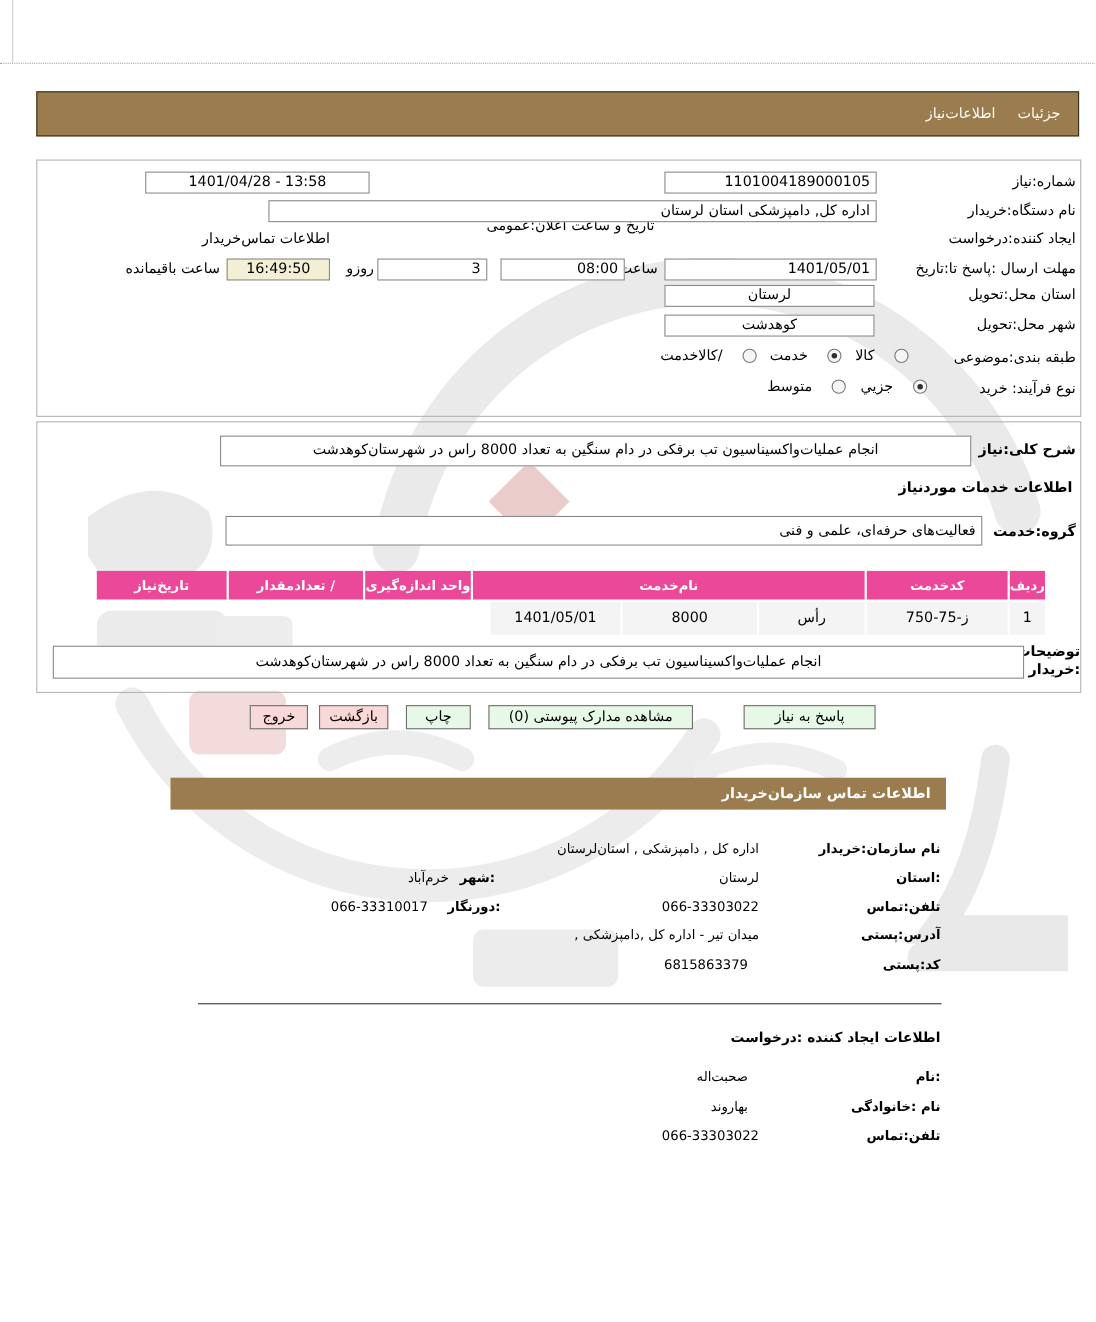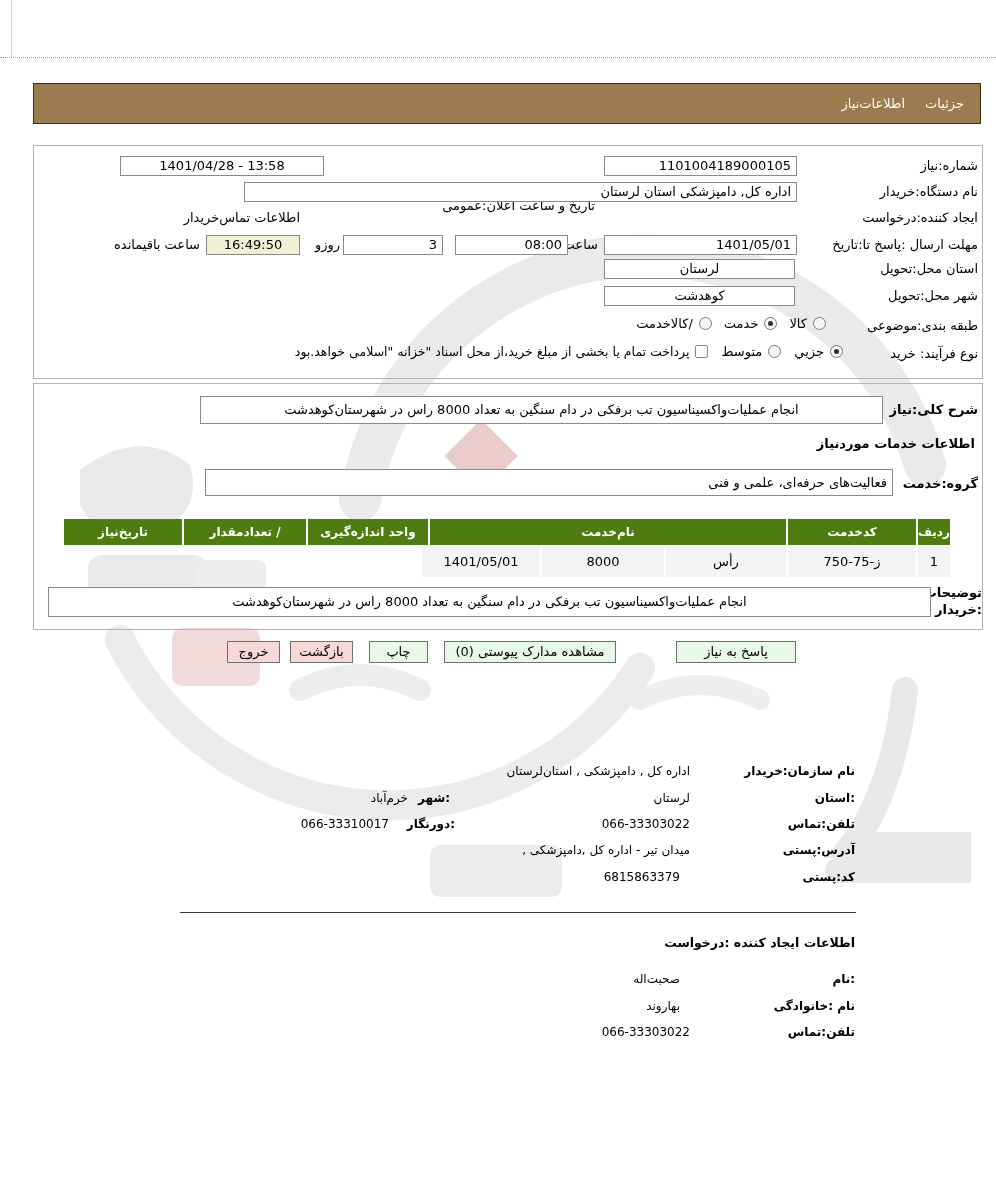--- a/index.html
+++ b/index.html
@@ -11,39 +11,39 @@
   .box{position:absolute;background:#fff;border:1px solid #8a8a8a;height:18px;line-height:18px;
        font-size:13px;overflow:hidden;white-space:nowrap;z-index:2;}
   .val-r{text-align:right;padding:0 5px;}
   .val-c{text-align:center;padding:0 4px;}
   .link{color:#000000;font-size:13px;white-space:nowrap;cursor:pointer;}
   .radio{display:inline-block;width:13px;height:13px;border:1px solid #777;border-radius:50%;
          background:#f6f6f6;vertical-align:middle;position:relative;box-sizing:border-box;}
   .radio.sel::after{content:"";position:absolute;left:3px;top:3px;width:5px;height:5px;border-radius:50%;background:#2f2f2f;}
   .chk{display:inline-block;width:13px;height:13px;border:1px solid #888;background:#fdfdfd;
        vertical-align:middle;box-sizing:border-box;border-radius:2px;}
-  .optrow{display:flex;align-items:center;gap:6px;direction:rtl;white-space:nowrap;}
+  .optrow{display:flex;align-items:center;gap:18px;direction:rtl;white-space:nowrap;}
   .panel{position:absolute;border:1px solid #b3b3b3;background:transparent;z-index:1;}
   .tabbar{position:absolute;left:33px;top:83px;width:948px;height:41px;background:#9a7c4e;
           border:1px solid #39301a;box-sizing:border-box;z-index:2;display:flex;align-items:center;
           justify-content:flex-start;direction:rtl;gap:20px;padding-right:16px;color:#fdfcf7;font-size:13px;}
   .bar2{position:absolute;left:155px;top:707px;width:705px;height:29px;background:#9a7c4e;z-index:2;
         color:#fff;font-weight:bold;font-size:13px;line-height:29px;direction:rtl;padding-right:14px;box-sizing:border-box;}
   .btn{position:absolute;top:641px;height:22px;line-height:20px;text-align:center;font-size:13px;
        border:1px solid #6f6f6f;box-sizing:border-box;z-index:2;cursor:pointer;white-space:nowrap;}
   .btn.green{background:#e6f8e6;}
   .btn.pink{background:#f9d8d8;}
   .tbl{position:absolute;left:64px;top:519px;width:886px;z-index:2;direction:rtl;}
   .thead{display:flex;direction:rtl;gap:2px;}
-  .th{background:#4d7c0f;color:#fff;font-weight:bold;font-size:12px;height:26px;line-height:26px;
+  .th{background:#ec4899;color:#fff;font-weight:bold;font-size:12px;height:26px;line-height:26px;
       text-align:center;overflow:hidden;white-space:nowrap;}
   .trow{display:flex;direction:rtl;gap:2px;margin-top:2px;}
   .td{background:#f4f4f4;font-size:13px;height:30px;line-height:30px;text-align:center;
       overflow:hidden;white-space:nowrap;}
-  .c0{width:32px;} .c1{width:128px;} .c2{width:356px;} .c3{width:120px;} .c4{width:122px;} .c5{width:118px;}
+  .c0{width:32px;} .c1{width:128px;} .c2{width:356px;} .c3{width:96px;} .c4{width:122px;} .c5{width:118px;}
   .contact-lbl{position:absolute;font-size:12px;font-weight:bold;white-space:nowrap;direction:rtl;z-index:2;}
   .contact-val{position:absolute;font-size:12px;white-space:nowrap;direction:rtl;z-index:2;}
   .beige{background:#f3efd5;}
   #wm{position:absolute;left:0;top:0;z-index:0;pointer-events:none;opacity:0.5;}
   .topline-dotted{position:absolute;left:0;top:57px;width:996px;border-top:1px dotted #9a9a9a;}
   .leftline{position:absolute;left:11px;top:0;width:1px;height:57px;background:#cfcfcf;}
   .hr2{position:absolute;left:180px;top:912px;width:676px;border-top:1px solid #3a3a3a;z-index:2;}
 </style>
 </head>
 <body>
@@ -70,21 +70,21 @@
   <div class="tabbar">
     <span>جزئیات</span>
     <span>اطلاعات‌نیاز</span>
   </div>
 
   <div class="panel" style="left:33px;top:145px;width:948px;height:232px;"></div>
 
   <div class="abs lbl" style="right:18px;top:158px;">شماره:نیاز</div>
   <div class="box val-r" style="left:604px;top:156px;width:181px;direction:ltr;">1101004189000105</div>
   <div class="abs lbl" style="right:401px;top:158px;margin-top:40px;">تاریخ و ساعت اعلان:عمومی</div>
-  <div class="box val-c" style="left:120px;top:156px;width:194px;direction:ltr;">1401/04/28 - 13:58</div>
+  <div class="box val-c" style="left:132px;top:156px;width:194px;direction:ltr;">1401/04/28 - 13:58</div>
 
   <div class="abs lbl" style="right:18px;top:184px;">نام دستگاه:خریدار</div>
   <div class="box val-r" style="left:244px;top:182px;width:541px;">اداره کل, دامپزشکی استان لرستان</div>
 
   <div class="abs lbl" style="right:18px;top:210px;">ایجاد کننده:درخواست</div>
   <div class="abs link" style="right:696px;top:210px;z-index:2;">اطلاعات تماس‌خریدار</div>
 
   <div class="abs lbl" style="right:18px;top:237px;">مهلت ارسال :پاسخ تا:تاریخ</div>
   <div class="box val-r" style="left:604px;top:235px;width:181px;direction:ltr;">1401/05/01</div>
   <div class="abs lbl" style="right:398px;top:237px;">ساعت</div>
@@ -118,24 +118,20 @@
 
   <div class="abs lbl" style="right:18px;top:346px;z-index:2;">نوع فرآیند: خرید</div>
   <div class="abs optrow" style="right:153px;top:344px;gap:13px;z-index:2;">
     <span class="optrow">
       <span class="radio sel"></span>
       <span class="lbl">جزيي</span>
     </span>
     <span class="optrow">
       <span class="radio"></span>
       <span class="lbl">متوسط</span>
-    </span>
-    <span class="optrow">
-      <span class="chk"></span>
-      <span class="lbl" style="font-size:12.5px;">پرداخت تمام یا بخشی از مبلغ خرید،از محل اسناد "خزانه "اسلامی خواهد.بود</span>
     </span>
   </div>
 
   <div class="panel" style="left:33px;top:383px;width:948px;height:245px;"></div>
 
   <div class="abs lbl bold" style="right:18px;top:402px;z-index:2;">شرح کلی:نیاز</div>
   <div class="box val-c" style="left:200px;top:396px;width:673px;height:26px;line-height:26px;">انجام عملیات‌واکسیناسیون تب برفکی در دام سنگین به تعداد 8000 راس در شهرستان‌کوهدشت</div>
 
   <div class="abs lbl bold" style="right:21px;top:436px;z-index:2;">اطلاعات خدمات موردنیاز</div>
 
@@ -160,25 +156,28 @@
     </div>
   </div>
 
   <div class="abs lbl bold" style="right:14px;top:584px;line-height:17px;z-index:2;">
     <div>توضیحات</div>
     <div>:خریدار</div>
   </div>
   <div class="box val-c" style="left:48px;top:587px;width:873px;height:28px;line-height:28px;">انجام عملیات‌واکسیناسیون تب برفکی در دام سنگین به تعداد 8000 راس در شهرستان‌کوهدشت</div>
 
   <div class="btn green" style="left:676px;width:120px;">پاسخ به نیاز</div>
-  <div class="btn green" style="left:444px;width:172px;">مشاهده مدارک پیوستی (0)</div>
+  <div class="btn green" style="left:444px;width:186px;">مشاهده مدارک پیوستی (0)</div>
   <div class="btn green" style="left:369px;width:59px;">چاپ</div>
   <div class="btn pink" style="left:290px;width:63px;">بازگشت</div>
   <div class="btn pink" style="left:227px;width:53px;">خروج</div>
 
+  <div class="bar2">
+    <span>اطلاعات  تماس سازمان‌خریدار</span>
+  </div>
 
   <div class="contact-lbl" style="right:141px;top:764px;">نام سازمان:خریدار</div>
   <div class="contact-val" style="right:306px;top:764px;">اداره کل , دامپزشکی , استان‌لرستان</div>
 
   <div class="contact-lbl" style="right:141px;top:791px;">:استان</div>
   <div class="contact-val" style="right:306px;top:791px;">لرستان</div>
   <div class="contact-lbl" style="right:546px;top:791px;">:شهر</div>
   <div class="contact-val" style="right:588px;top:791px;">خرم‌آباد</div>
 
   <div class="contact-lbl" style="right:141px;top:817px;">تلفن:تماس</div>

